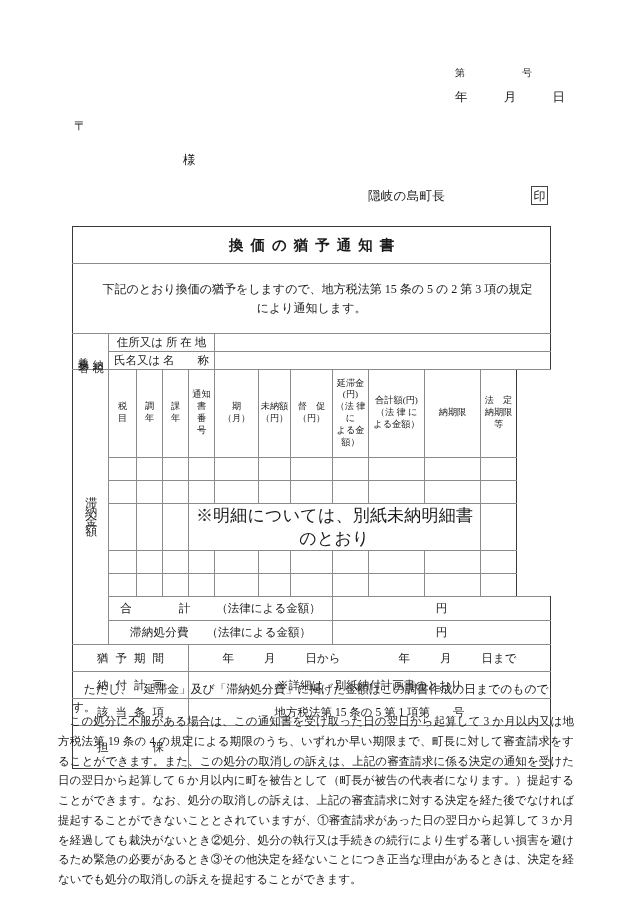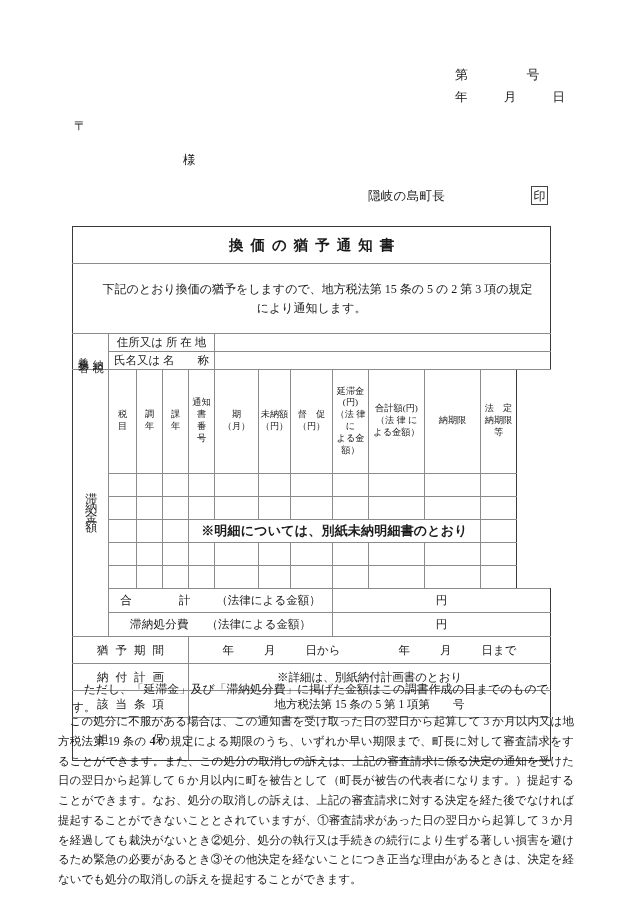--- a/index.html
+++ b/index.html
@@ -28,21 +28,21 @@
     left: 74px;
     top: 47px;
     font-size: 12.5px;
     letter-spacing: 0.4px;
     white-space: nowrap;
   }
   .doc-number {
     position: absolute;
     left: 455px;
     top: 66px;
-    font-size: 13px;
+    font-size: 10px;
     white-space: nowrap;
   }
   .doc-number .gap { display: inline-block; width: 52px; }
   .doc-date {
     position: absolute;
     left: 455px;
     top: 89px;
     font-size: 12.5px;
     white-space: nowrap;
   }
@@ -147,35 +147,34 @@
     white-space: nowrap;
   }
   .blank-val {
     border-right: 1.3px solid #3a3a3a !important;
   }
 
   
   .colhead td {
     font-size: 9.2px;
     line-height: 1.3;
-    padding: 16px 1px;
+    padding: 8px 1px;
     height: 46px;
     vertical-align: middle;
   }
   .colhead .stack { display: block; }
 
   .arrears-label {
     border-left: 1.3px solid #3a3a3a !important;
   }
   .row-blank td { height: 22px; }
   .note-cell {
-    font-size: 13px;
+    font-size: 17px;
     letter-spacing: 0.2px;
     height: 22px;
-    font-weight: bold;
   }
   .edge-right { border-right: 1.3px solid #3a3a3a !important; }
 
   .sum-label {
     font-size: 11.5px;
     height: 23px;
     text-align: left;
     padding-left: 28px;
     letter-spacing: 0.2px;
   }

